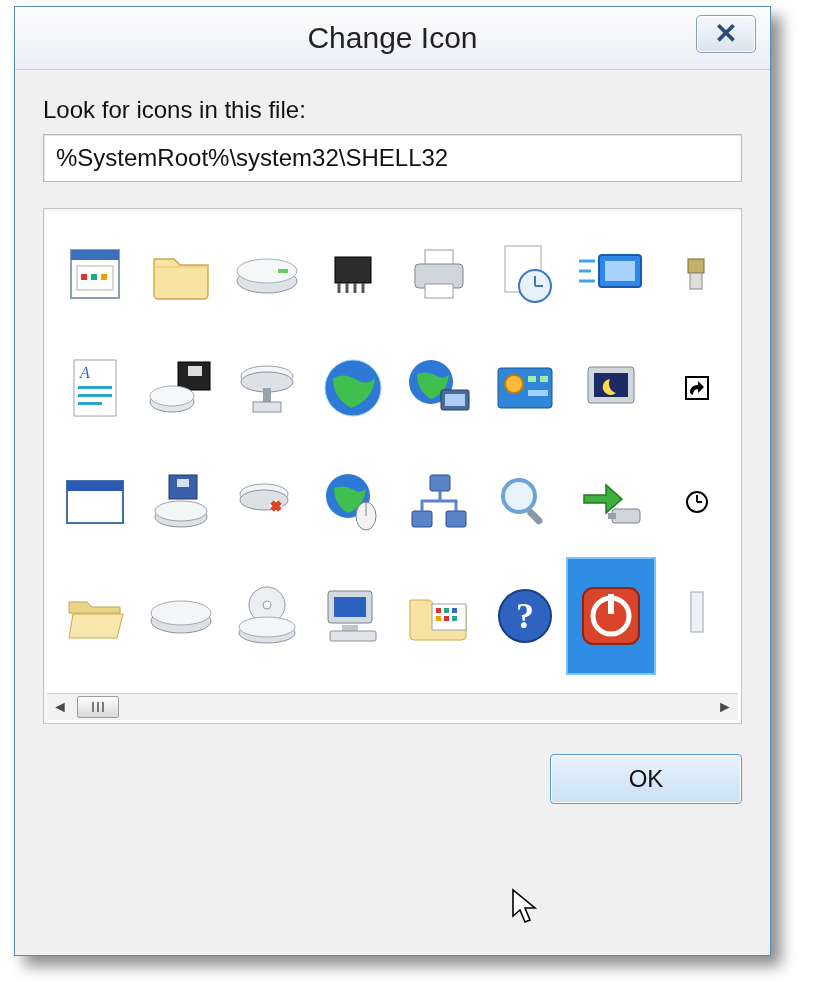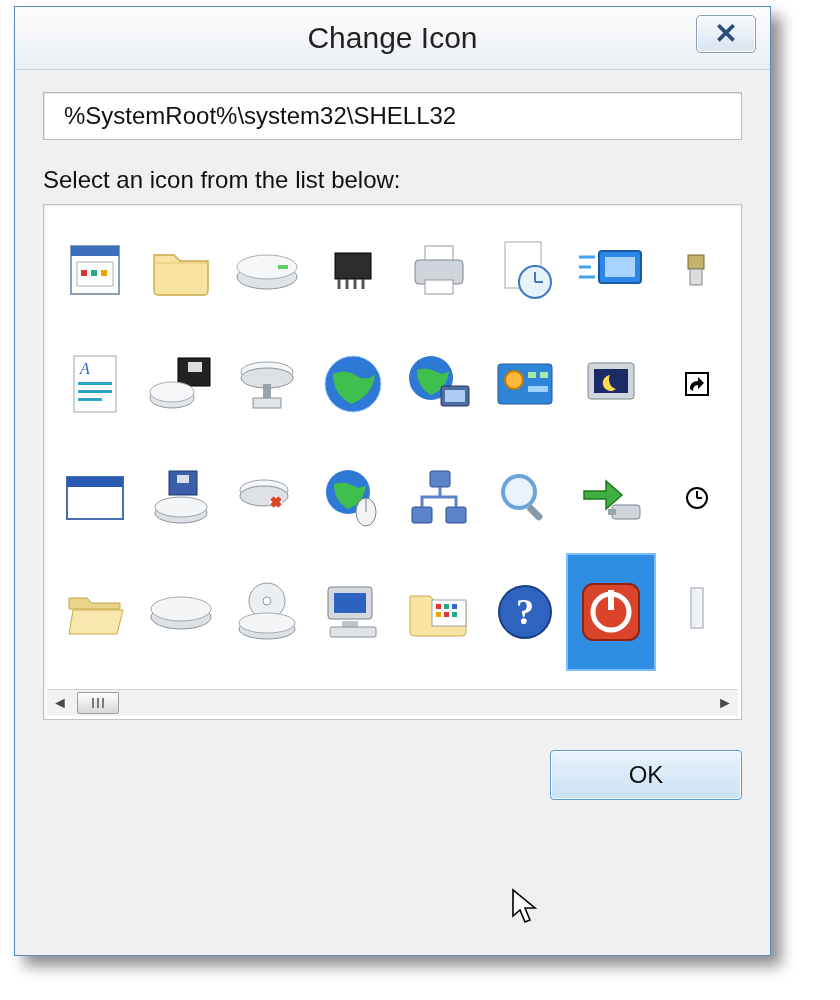--- a/index.html
+++ b/index.html
@@ -4,21 +4,21 @@
 <style>
 html,body{margin:0;padding:0;width:840px;height:1000px;background:#fff;font-family:"Segoe UI",Tahoma,sans-serif}
 .dialog{position:absolute;left:14px;top:6px;width:755px;height:948px;background:#f0f0f0;border:1px solid #5a8bbd;box-shadow:10px 10px 14px rgba(0,0,0,.45)}
 .titlebar{height:62px;background:linear-gradient(#fdfdfd,#eaeef4);border-bottom:1px solid #c9d0da;position:relative;display:flex;align-items:center;justify-content:center}
 .title{font-size:30px;color:#222}
 .close-btn{position:absolute;top:8px;right:14px;width:58px;height:36px;border:1px solid #8a9db4;border-radius:5px;background:linear-gradient(#f7fafd,#d9e3ef);display:flex;align-items:center;justify-content:center;box-shadow:inset 0 0 0 1px #fff}
 .close-x{font-size:28px;font-weight:900;color:#2a4d7a;line-height:1}
 .body{padding:22px 28px 0 28px}
 .lbl{font-size:24px;color:#111;margin:4px 0 10px 0}
 .row{display:flex;gap:18px;align-items:center;margin-bottom:26px}
-.path-input{flex:1;height:46px;border:1px solid #b9b9b9;background:#fff;padding:0 20px;font-size:24px;color:#111;display:flex;align-items:center;box-shadow:inset 1px 1px 0 #e4e4e4}
+.path-input{flex:1;height:46px;border:1px solid #b9b9b9;background:#fff;padding:0 12px;font-size:24px;color:#111;display:flex;align-items:center;box-shadow:inset 1px 1px 0 #e4e4e4}
 .browse-btn{width:210px;height:48px;border:1px solid #9fa5ac;border-radius:4px;background:linear-gradient(#f6f6f6,#e6e6e6);font-size:24px;color:#111;display:flex;align-items:center;justify-content:center;box-shadow:inset 0 0 0 1px #fff}
 .list-wrap{border:1px solid #c3c3c3;background:#fff;height:506px;padding:8px 0 0 8px;box-shadow:inset 1px 1px 2px rgba(0,0,0,.08);position:relative;overflow:hidden}
 .icon-grid{display:grid;grid-template-columns:repeat(8,86px);grid-template-rows:repeat(4,114px);gap:0}
 .cell{width:86px;height:114px;display:flex;align-items:center;justify-content:center}
 .cell.sel{background:#2f8de4;outline:2px solid #7cc1ff}
 .ic{width:70px;height:70px;display:flex;align-items:center;justify-content:center}
 svg{display:block}
 .hscroll{position:absolute;left:3px;right:3px;bottom:3px;height:26px;background:#f2f2f2;border-top:1px solid #d0d0d0;display:flex;align-items:center}
 .sarrow{width:26px;height:22px;display:flex;align-items:center;justify-content:center;color:#4a4a4a;font-size:16px}
 .sthumb{width:40px;height:20px;margin-left:4px;border:1px solid #9c9c9c;background:linear-gradient(#fff,#d7d7d7);border-radius:2px;display:flex;align-items:center;justify-content:center}
@@ -37,28 +37,28 @@
 
   <div class="titlebar">
     <div class="title">Change Icon</div>
     <div class="close-btn">
       <span class="close-x">✕</span>
     </div>
   </div>
 
   <div class="body">
 
+    <div class="lbl">Look for icons in this file:</div>
 
     <div class="row">
       <div class="path-input">
         <span>%SystemRoot%\system32\SHELL32</span>
       </div>
     </div>
 
-    <div class="lbl">Select an icon from the list below:</div>
 
     <div class="list-wrap">
       <div class="icon-grid">
 
         <div class="cell">
             <div class="ic">
           <svg width="60" height="60">
                 <rect x="6" y="6" width="48" height="48" fill="#fff" stroke="#8aa0b8" stroke-width="2"></rect>
                 <rect x="6" y="6" width="48" height="10" fill="#3d6fbf"></rect>
                 <rect x="12" y="22" width="36" height="24" fill="#fefefe" stroke="#b0b0b0"></rect>

